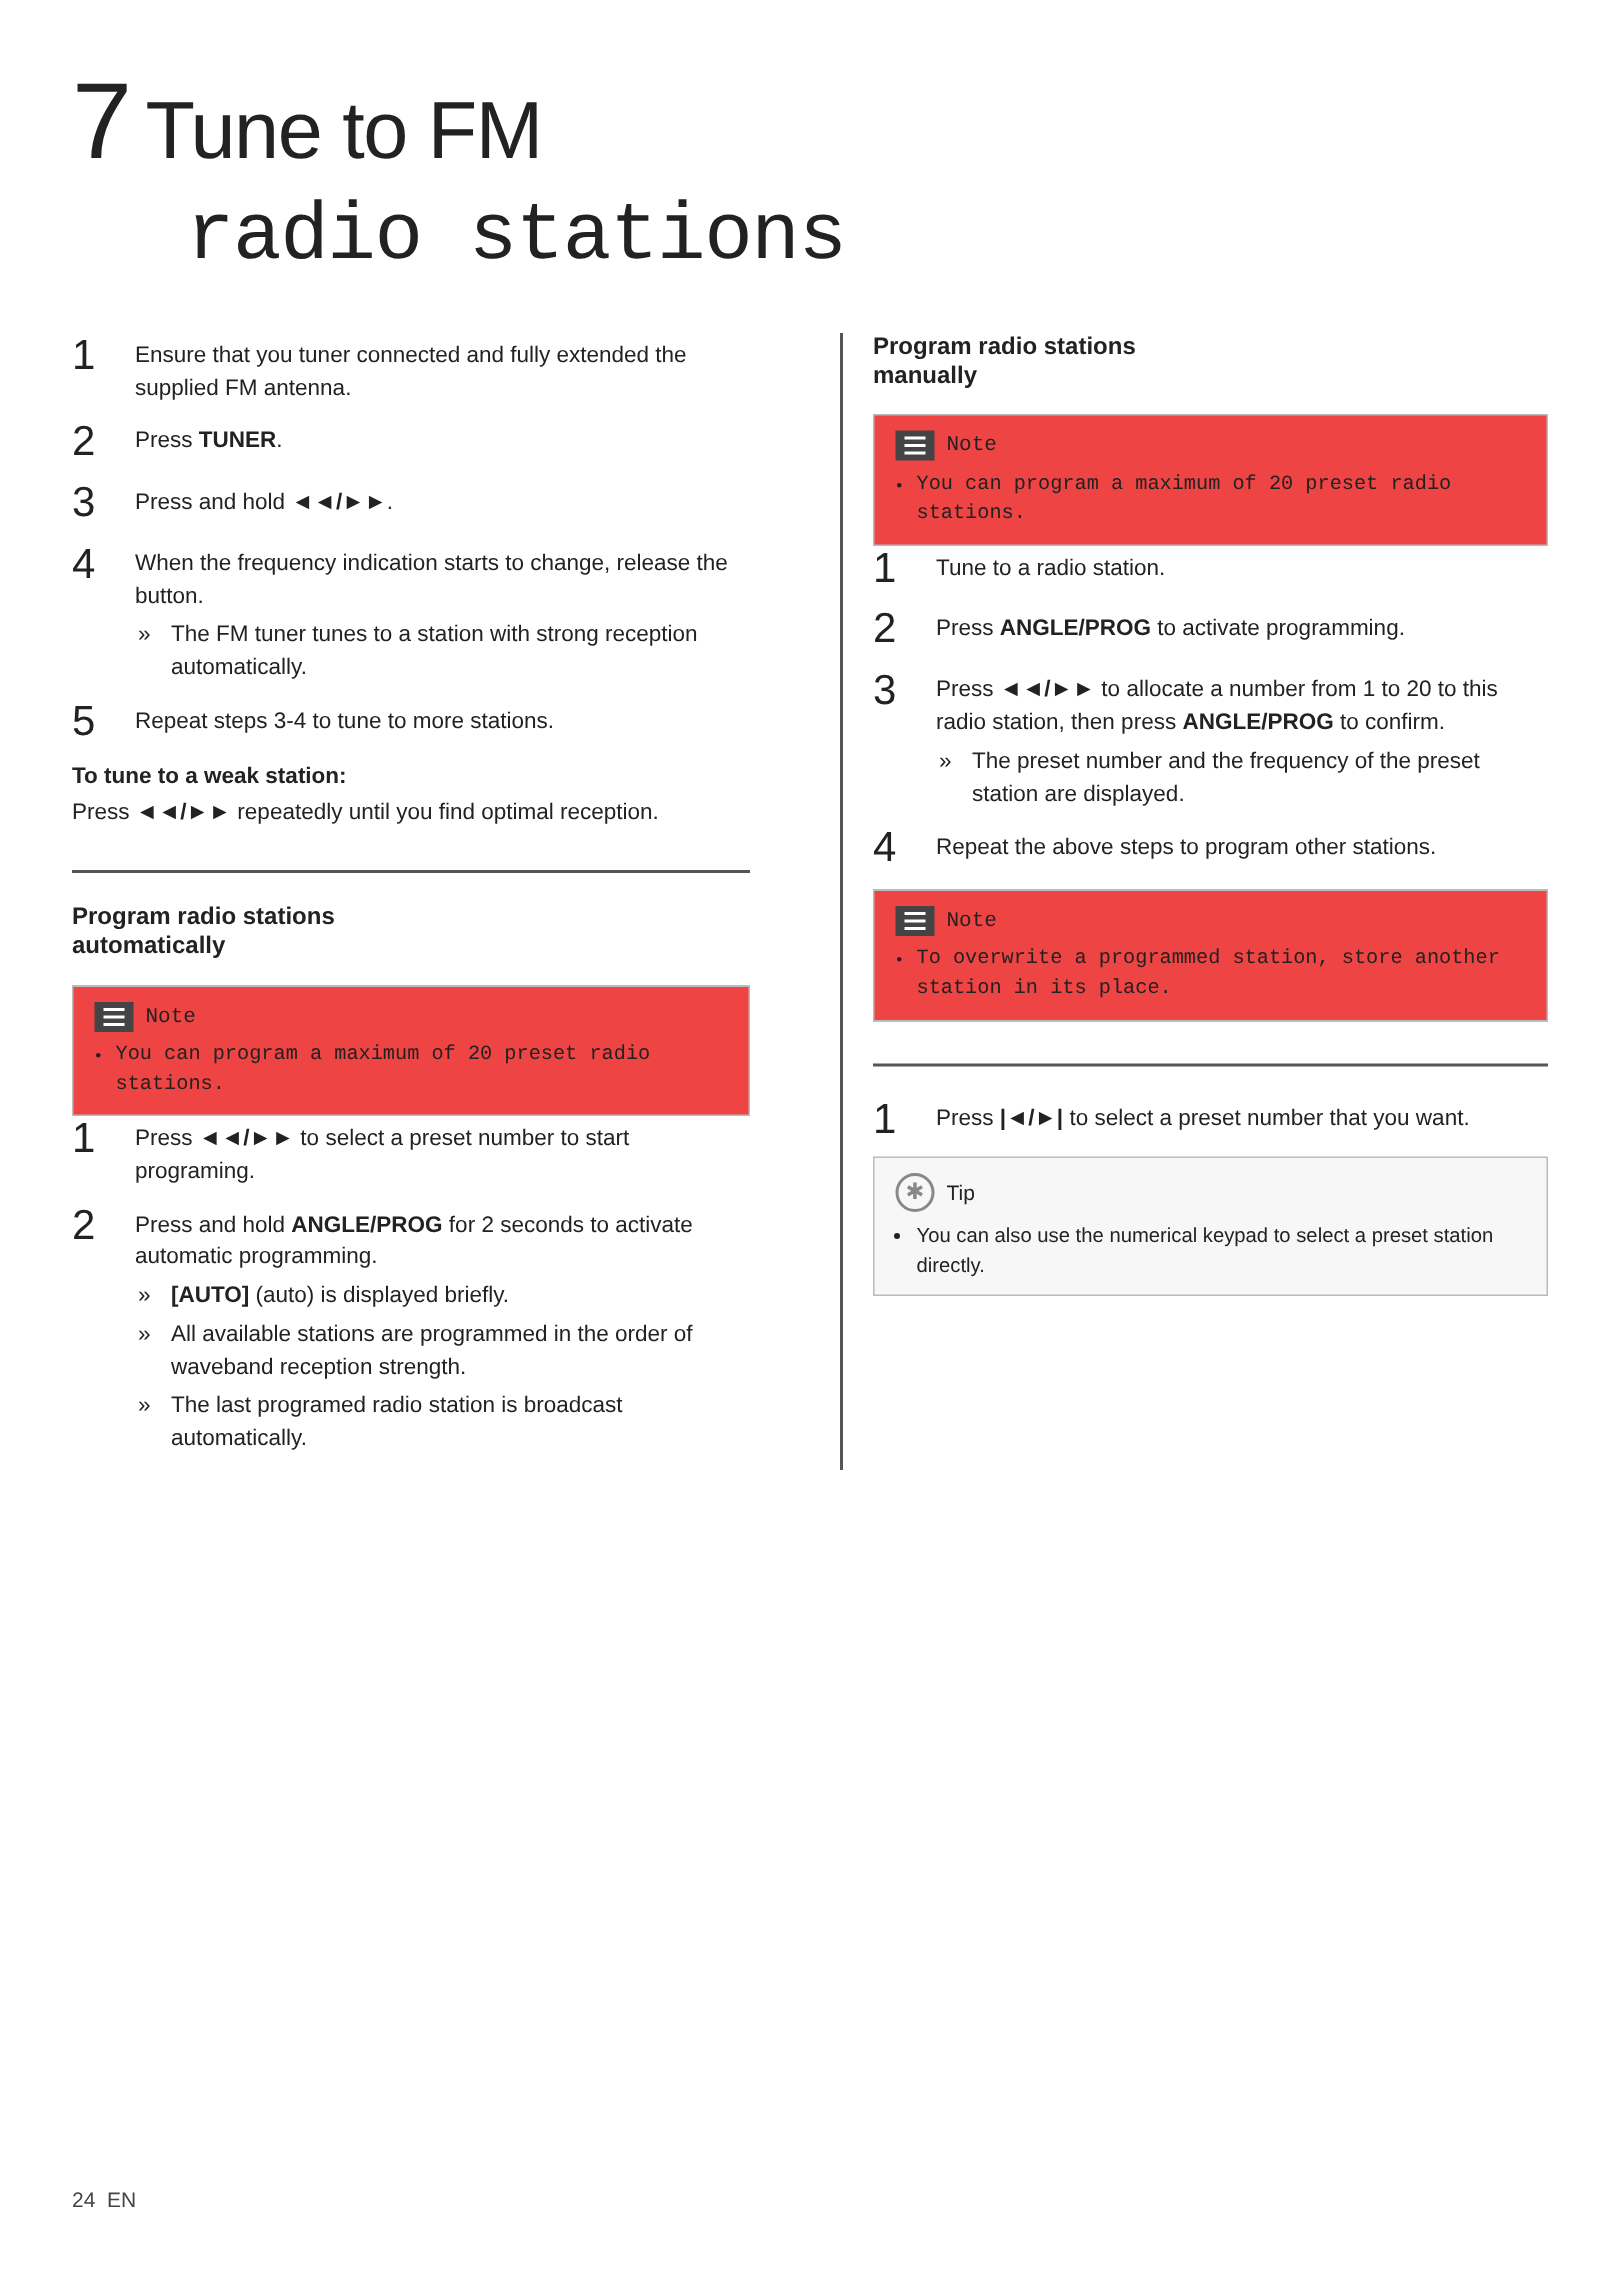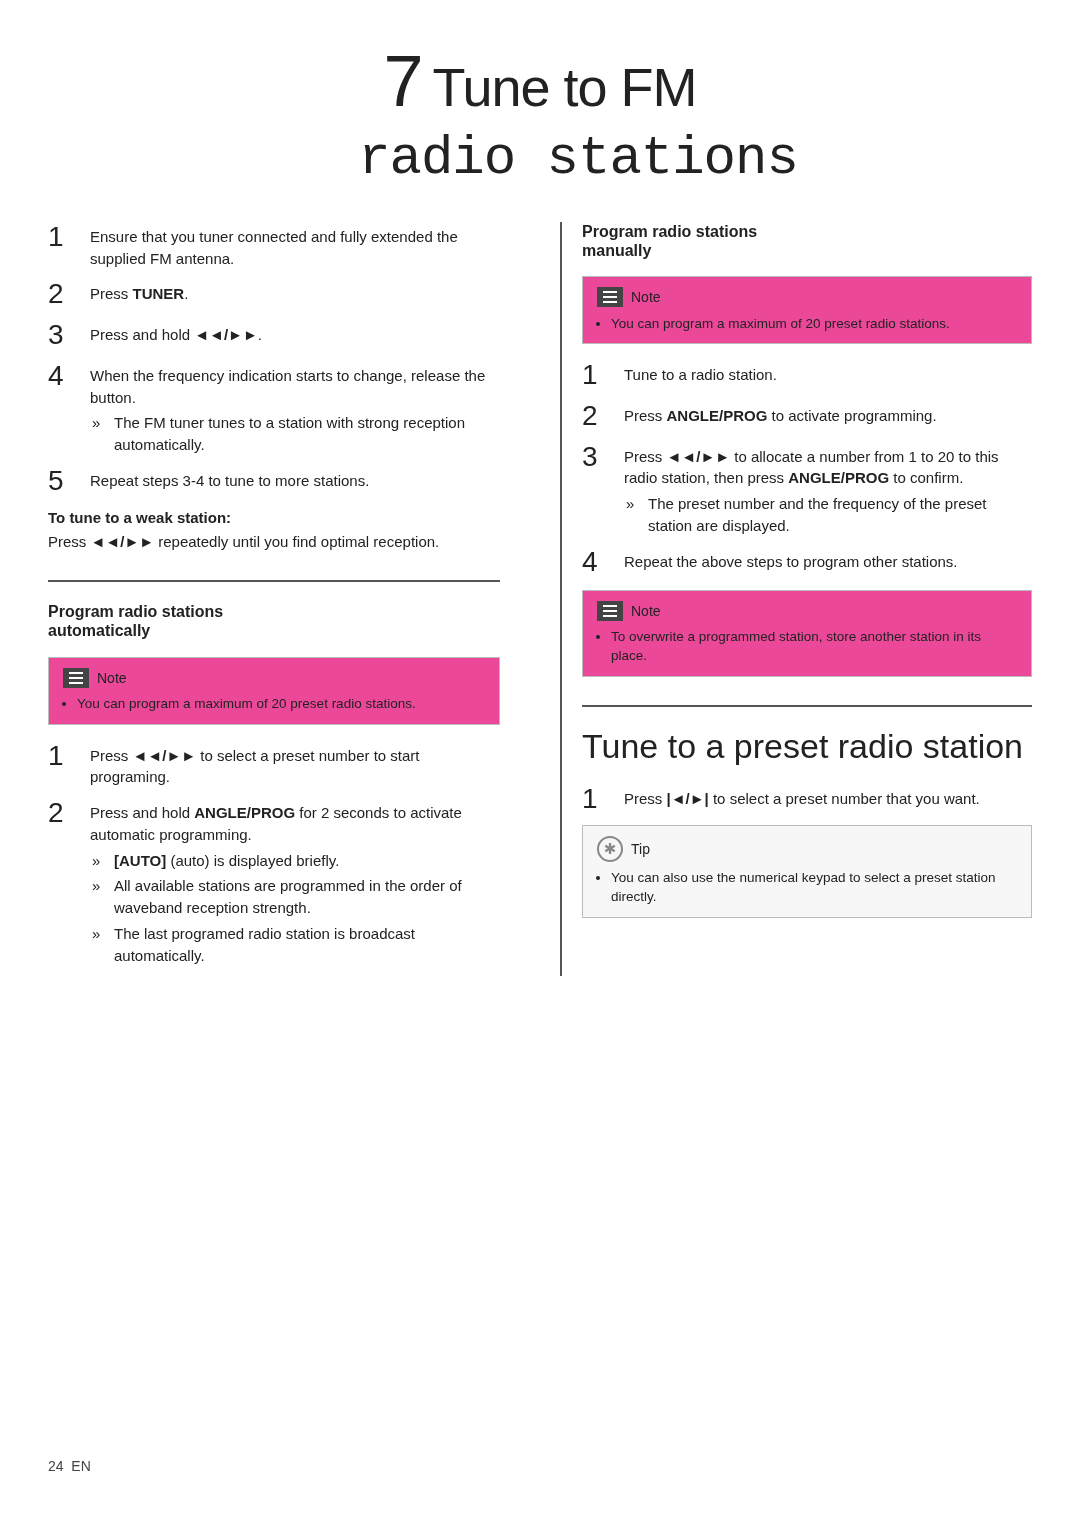--- a/index.html
+++ b/index.html
@@ -72,25 +72,25 @@
     }
     .step-content .sub-item .arrow {
       margin-right: 6px;
       font-size: 15px;
       min-width: 16px;
     }
 
     
     .note-box {
       border: 1px solid #bbb;
-      background: #ec4899;
+      background: #ef4444;
       padding: 10px 14px 10px 14px;
-      margin-bottom: 16px;
       margin-top: 4px;
       font-size: 13.5px;
+      font-family: Liberation Mono, monospace;
     }
     .note-header {
       display: flex;
       align-items: center;
       margin-bottom: 6px;
       font-size: 14px;
     }
     .note-icon {
       display: inline-flex;
       align-items: center;
@@ -184,21 +184,21 @@
       font-weight: 300;
       margin-bottom: 18px;
       line-height: 1.15;
     }
   </style>
 </head>
 <body>
 
 <div style="position:relative;">
 
-  <div style="margin-bottom: 24px; text-align: center;">
+  <div style="margin-bottom: 24px;">
     <div class="main-title">
       <span class="num">7</span><span>Tune to FM</span><br>
       <span style="margin-left:76px;font-family:Liberation Mono, monospace;">radio stations</span>
     </div>
   </div>
 
   <div class="page-layout">
 
     <div class="left-col">
 
@@ -353,21 +353,20 @@
           </div>
           <span class="note-label">Note</span>
         </div>
         <ul>
           <li>To overwrite a programmed station, store another station in its place.</li>
         </ul>
       </div>
 
       <hr class="section-divider">
 
-      <h2 class="preset-title">Tune to a preset radio station</h2>
 
       <div class="step">
         <span class="step-num">1</span>
         <div class="step-content">
           Press <b>|◄/►|</b> to select a preset number that you want.
         </div>
       </div>
 
       <div class="tip-box">
         <div class="tip-header">

